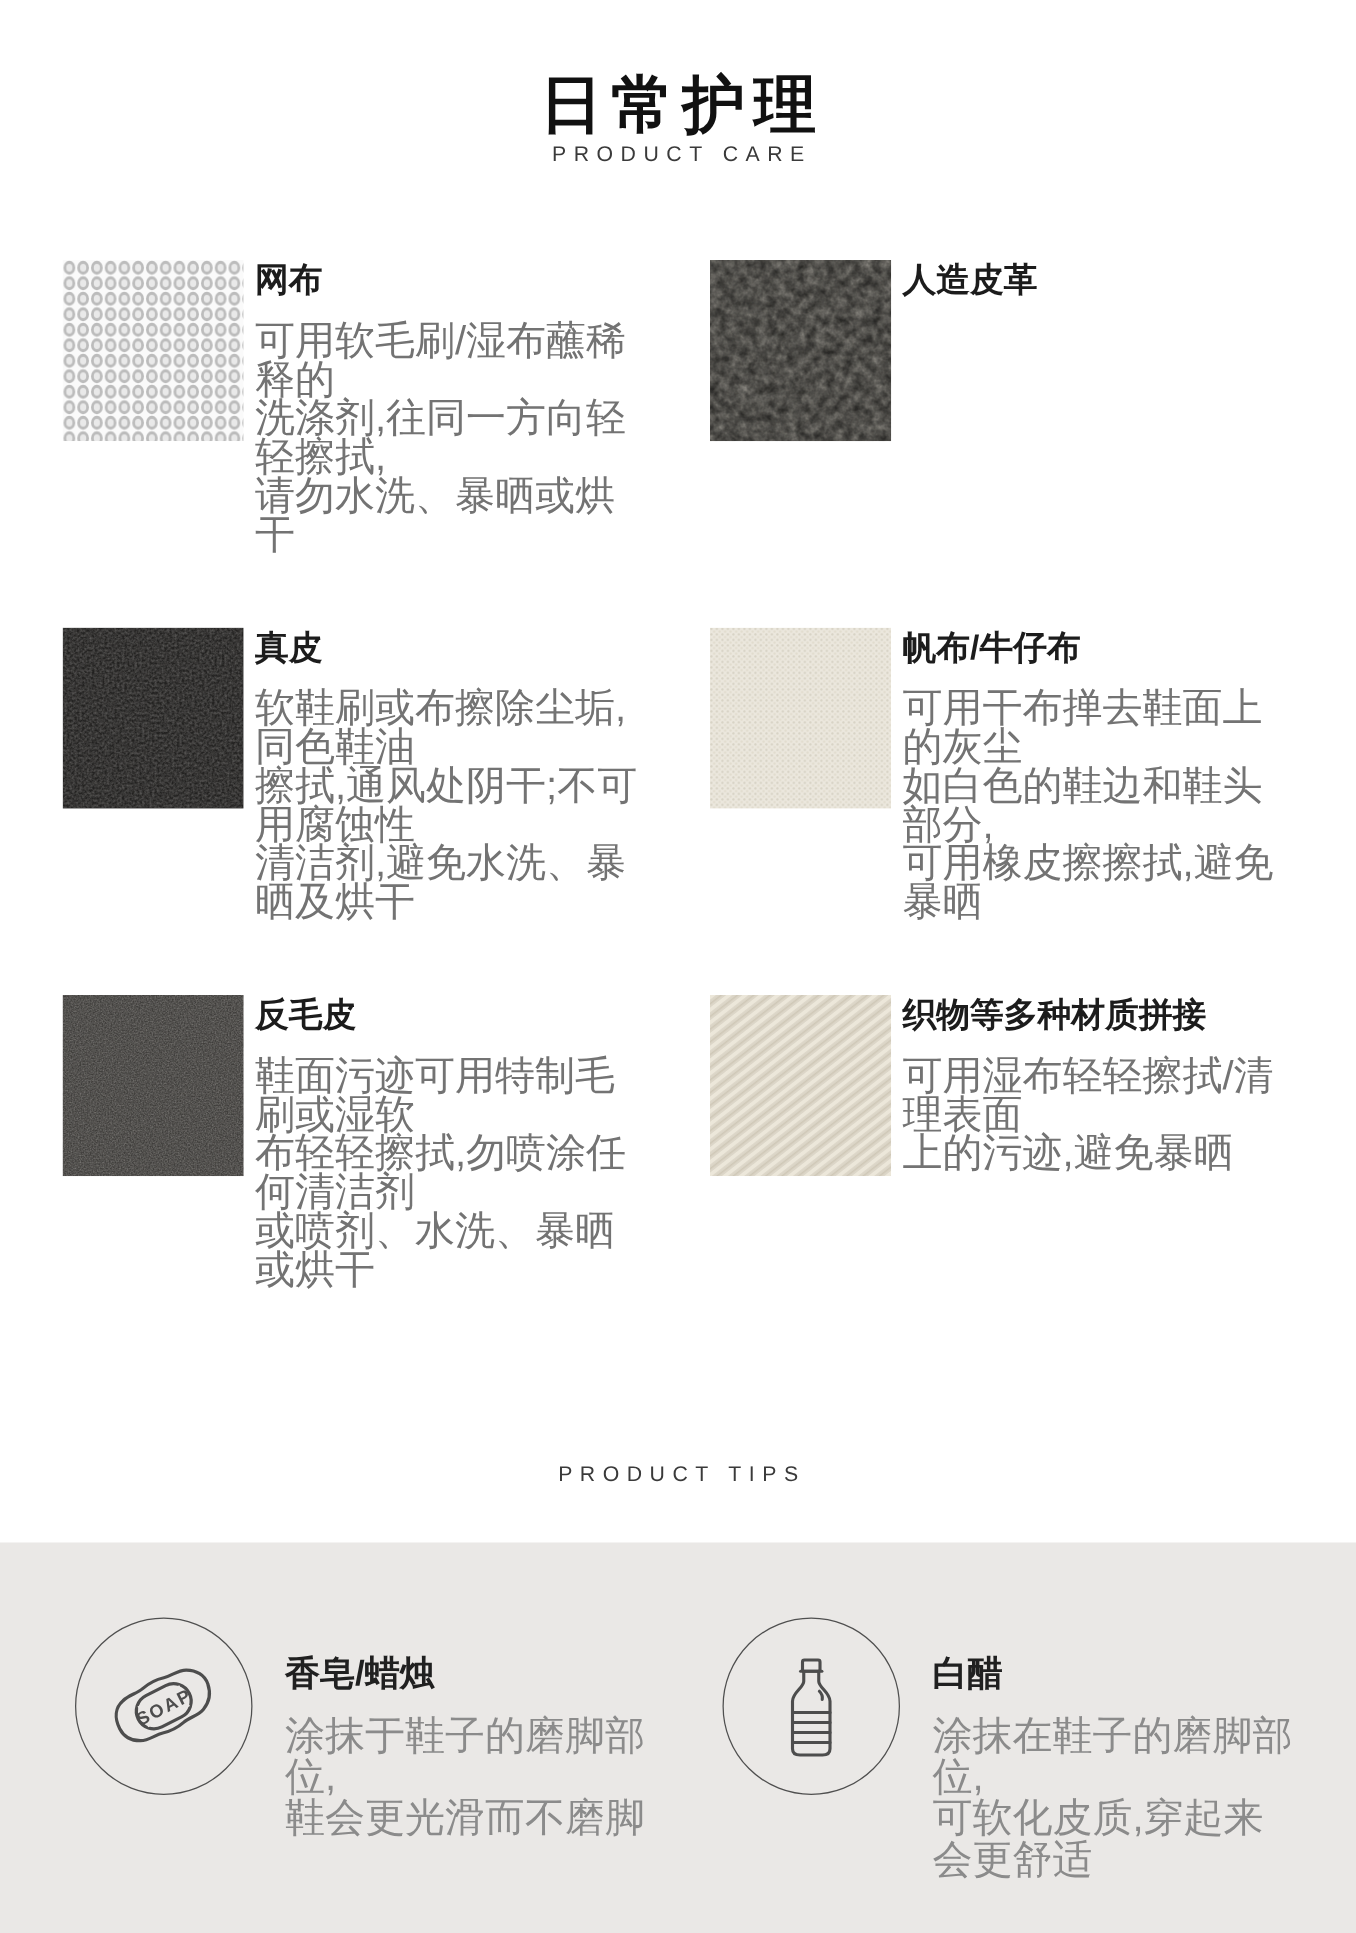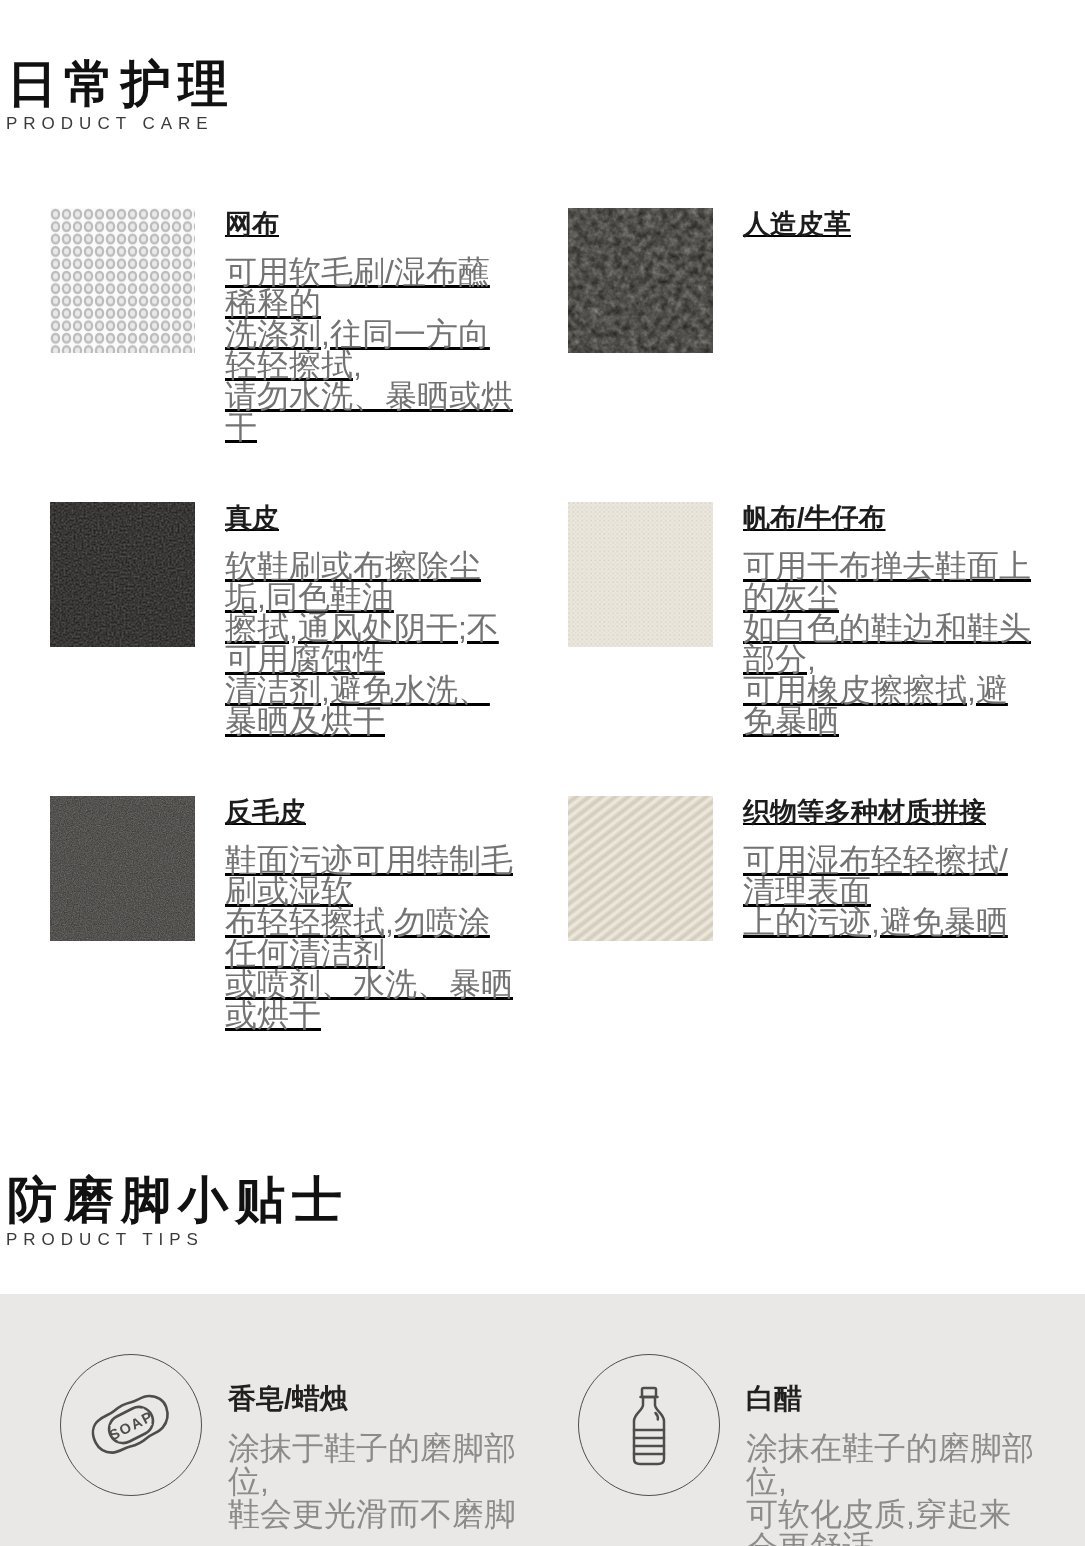--- a/index.html
+++ b/index.html
@@ -1,31 +1,31 @@
 <!DOCTYPE html>
 <html><head>
 <meta charset="utf-8">
 <style>
   html,body{margin:0;padding:0;}
   body{background:#ffffff;font-family:"Liberation Sans","DejaVu Sans",sans-serif;}
   .page{width:1085px;min-height:1546px;margin:0 auto;background:#ffffff;display:flex;flex-direction:column;overflow:hidden;}
 
   
-  .sec-head{}
+  .sec-head{text-align:center;}
   .sec-head--care{padding-top:54px;}
   .sec-head--tips{margin-top:139px;}
   .sec-title{margin:0;font-size:50px;line-height:60px;font-weight:700;color:#111111;letter-spacing:7px;padding-left:7px;}
   .sec-sub{margin-top:0;font-size:17px;line-height:20px;letter-spacing:6px;padding-left:6px;color:#3a3a3a;}
 
   
   .materials{margin:74px 50px 0;display:grid;grid-template-columns:1fr 1fr;column-gap:51px;row-gap:59px;}
   .material{display:flex;align-items:flex-start;}
   .swatch{width:145px;height:145px;flex:0 0 auto;overflow:hidden;}
   .swatch svg{display:block;width:100%;height:100%;}
-  .m-text{margin-left:30px;padding-top:0;text-decoration:underline;}
+  .m-text{margin-left:9px;padding-top:0;}
   .m-title{margin:0 0 17px;font-size:27px;line-height:32px;font-weight:700;color:#1c1c1c;}
   .m-desc{margin:0;font-size:32px;line-height:31px;color:#737373;white-space:pre-line;}
 
   
   .tips-panel{margin-top:44px;background:#eae8e6;flex:1 1 auto;padding:60px 50px 0;}
   .tips-grid{display:grid;grid-template-columns:1fr 1fr;column-gap:51px;row-gap:48px;}
   .tip{display:flex;align-items:flex-start;}
   .tip-circle{width:142px;height:142px;flex:0 0 auto;margin-left:10px;border:1.5px solid #4f4f4f;border-radius:50%;display:flex;align-items:center;justify-content:center;box-sizing:border-box;}
   .tip-text{margin-left:26px;padding-top:12px;}
   .tip--row2 .tip-text{padding-top:4px;}
@@ -169,21 +169,20 @@
       <div class="m-text">
         <h3 class="m-title">织物等多种材质拼接</h3>
         <p class="m-desc">可用湿布轻轻擦拭/清理表面
 上的污迹,避免暴晒</p>
       </div>
     </div>
 
   </div>
 
   <header class="sec-head sec-head--tips">
-    <h1 class="sec-title">防磨脚小贴士</h1>
     <div class="sec-sub">PRODUCT TIPS</div>
   </header>
 
   <div class="tips-panel">
     <div class="tips-grid">
 
       <div class="tip">
         <div class="tip-circle">
           <svg width="104" height="104" viewBox="0 0 100 100">
             <g transform="rotate(-27 50 50)">

